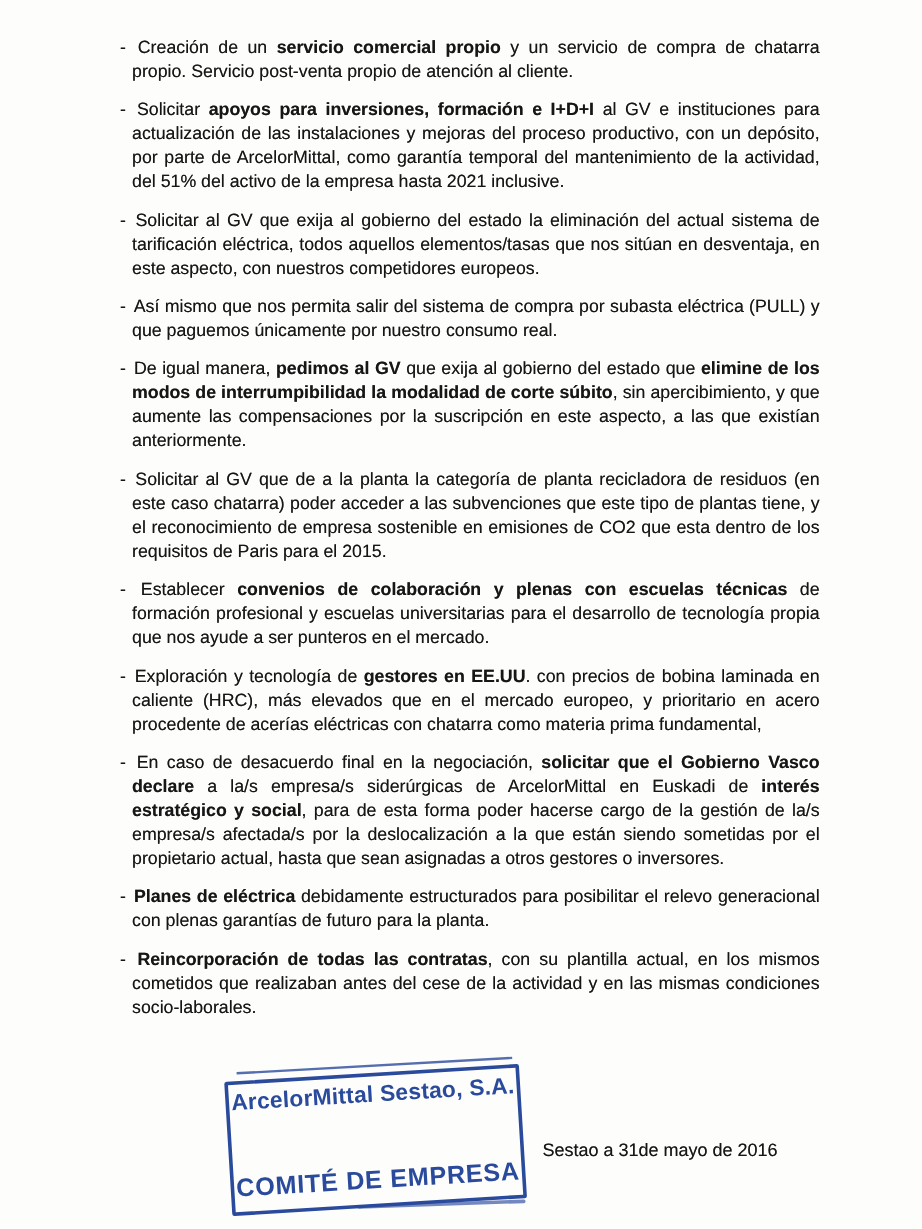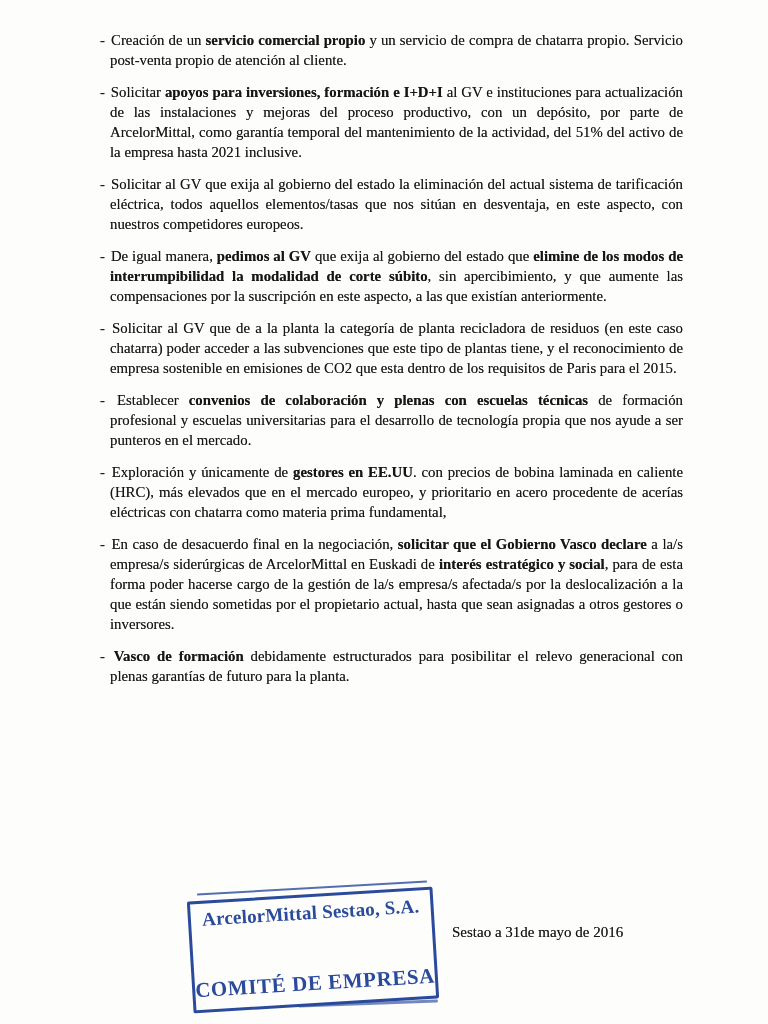--- a/index.html
+++ b/index.html
@@ -6,21 +6,21 @@
     --page-bg: #fdfdfc;
     --text-color: #161616;
     --stamp-color: #2a4a9c;
   }
   html, body { margin: 0; padding: 0; background: #ffffff; }
   .page {
     position: relative;
     width: 768px;
     height: 1024px;
     background: var(--page-bg);
-    font-family: Liberation Serif, serif;
+    font-family: Liberation Sans, sans-serif;
     color: var(--text-color);
     overflow: hidden;
   }
   .content {
     position: absolute;
     left: 100px;
     top: 30px;
     width: 583px;
   }
   .bullet {
@@ -82,41 +82,43 @@
     width: 140px;
     height: 3px;
     background: var(--stamp-color);
     opacity: 0.65;
     transform: rotate(-2deg);
     border-radius: 2px;
   }
   .date-line {
     position: absolute;
     left: 452px;
-    top: 924px;
+    top: 950px;
     font-size: 15px;
     text-shadow: 0 0 0.4px rgba(0,0,0,0.55);
     white-space: nowrap;
   }
 </style>
 </head>
 <body>
 
 <div class="page">
 
   <div class="content" id="bullet-list">
       <div class="bullet"><span class="dash">- </span><span>Creación de un </span><span class="b">servicio comercial propio</span><span> y un servicio de compra de chatarra propio. Servicio post-venta propio de atención al cliente.</span></div>
       <div class="bullet"><span class="dash">- </span><span>Solicitar </span><span class="b">apoyos para inversiones, formación e I+D+I</span><span> al GV e instituciones para actualización de las instalaciones y mejoras del proceso productivo, con un depósito, por parte de ArcelorMittal, como garantía temporal del mantenimiento de la actividad, del 51% del activo de la empresa hasta 2021 inclusive.</span></div>
       <div class="bullet"><span class="dash">- </span><span>Solicitar al GV que exija al gobierno del estado la eliminación del actual sistema de tarificación eléctrica, todos aquellos elementos/tasas que nos sitúan en desventaja, en este aspecto, con nuestros competidores europeos.</span></div>
+      <div class="bullet"><span class="dash">- </span><span>Así mismo que nos permita salir del sistema de compra por subasta eléctrica (PULL) y que paguemos únicamente por nuestro consumo real.</span></div>
       <div class="bullet"><span class="dash">- </span><span>De igual manera, </span><span class="b">pedimos al GV</span><span> que exija al gobierno del estado que </span><span class="b">elimine de los modos de interrumpibilidad la modalidad de corte súbito</span><span>, sin apercibimiento, y que aumente las compensaciones por la suscripción en este aspecto, a las que existían anteriormente.</span></div>
       <div class="bullet"><span class="dash">- </span><span>Solicitar al GV que de a la planta la categoría de planta recicladora de residuos (en este caso chatarra) poder acceder a las subvenciones que este tipo de plantas tiene, y el reconocimiento de empresa  sostenible en emisiones de CO2 que esta dentro de los requisitos de Paris para el 2015.</span></div>
       <div class="bullet"><span class="dash">- </span><span>Establecer </span><span class="b">convenios de colaboración y plenas con escuelas técnicas</span><span> de formación profesional y escuelas universitarias para el desarrollo de tecnología propia que nos ayude a ser punteros en el mercado.</span></div>
-      <div class="bullet"><span class="dash">- </span><span>Exploración y únicamente de </span><span class="b">gestores en EE.UU</span><span>. con precios de bobina laminada en caliente (HRC), más elevados que en el mercado europeo, y prioritario en acero procedente de acerías eléctricas con chatarra como materia prima fundamental,</span></div>
+      <div class="bullet"><span class="dash">- </span><span>Exploración y tecnología de </span><span class="b">gestores en EE.UU</span><span>. con precios de bobina laminada en caliente (HRC), más elevados que en el mercado europeo, y prioritario en acero procedente de acerías eléctricas con chatarra como materia prima fundamental,</span></div>
       <div class="bullet"><span class="dash">- </span><span>En caso de desacuerdo final en la negociación, </span><span class="b">solicitar que el Gobierno Vasco declare</span><span> a la/s empresa/s siderúrgicas de ArcelorMittal en Euskadi de </span><span class="b">interés estratégico y social</span><span>, para de esta forma poder hacerse cargo de la gestión de la/s empresa/s afectada/s por la deslocalización a la que están siendo sometidas por el propietario actual, hasta que sean asignadas a otros gestores o inversores.</span></div>
-      <div class="bullet"><span class="dash">- </span><span class="b">Vasco de formación</span><span> debidamente estructurados para posibilitar el relevo generacional con plenas garantías de futuro para la planta.</span></div>
+      <div class="bullet"><span class="dash">- </span><span class="b">Planes de eléctrica</span><span> debidamente estructurados para posibilitar el relevo generacional con plenas garantías de futuro para la planta.</span></div>
+      <div class="bullet"><span class="dash">- </span><span class="b">Reincorporación de todas las contratas</span><span>, con su plantilla actual, en los mismos cometidos que realizaban antes del cese de la actividad y en las mismas condiciones socio-laborales.</span></div>
     </div>
 
   <div class="stamp-topline"></div>
 
   <div class="stamp">
     <div class="stamp-line1">ArcelorMittal Sestao, S.A.</div>
     <div class="stamp-line2">COMITÉ DE EMPRESA</div>
   </div>
 
   <div class="stamp-tail"></div>

